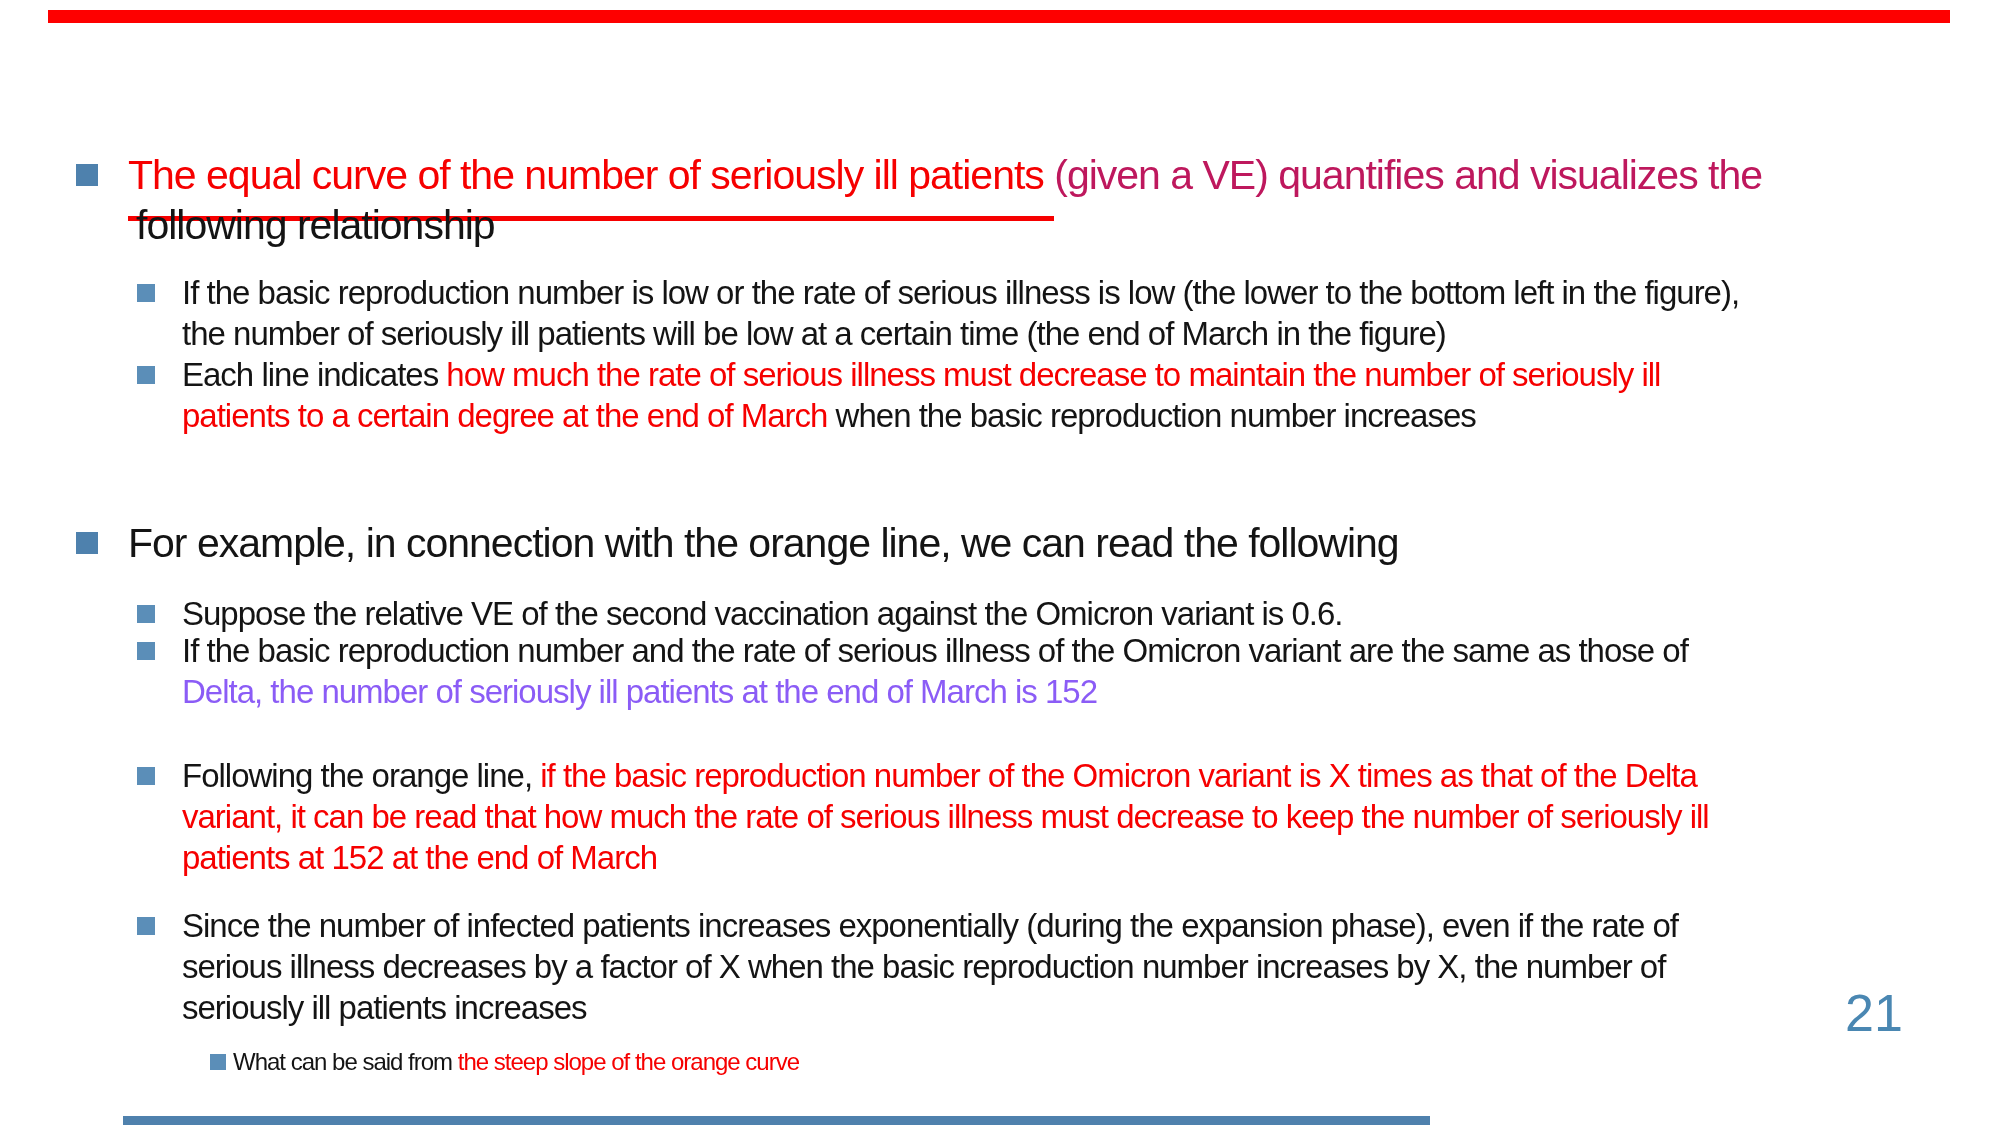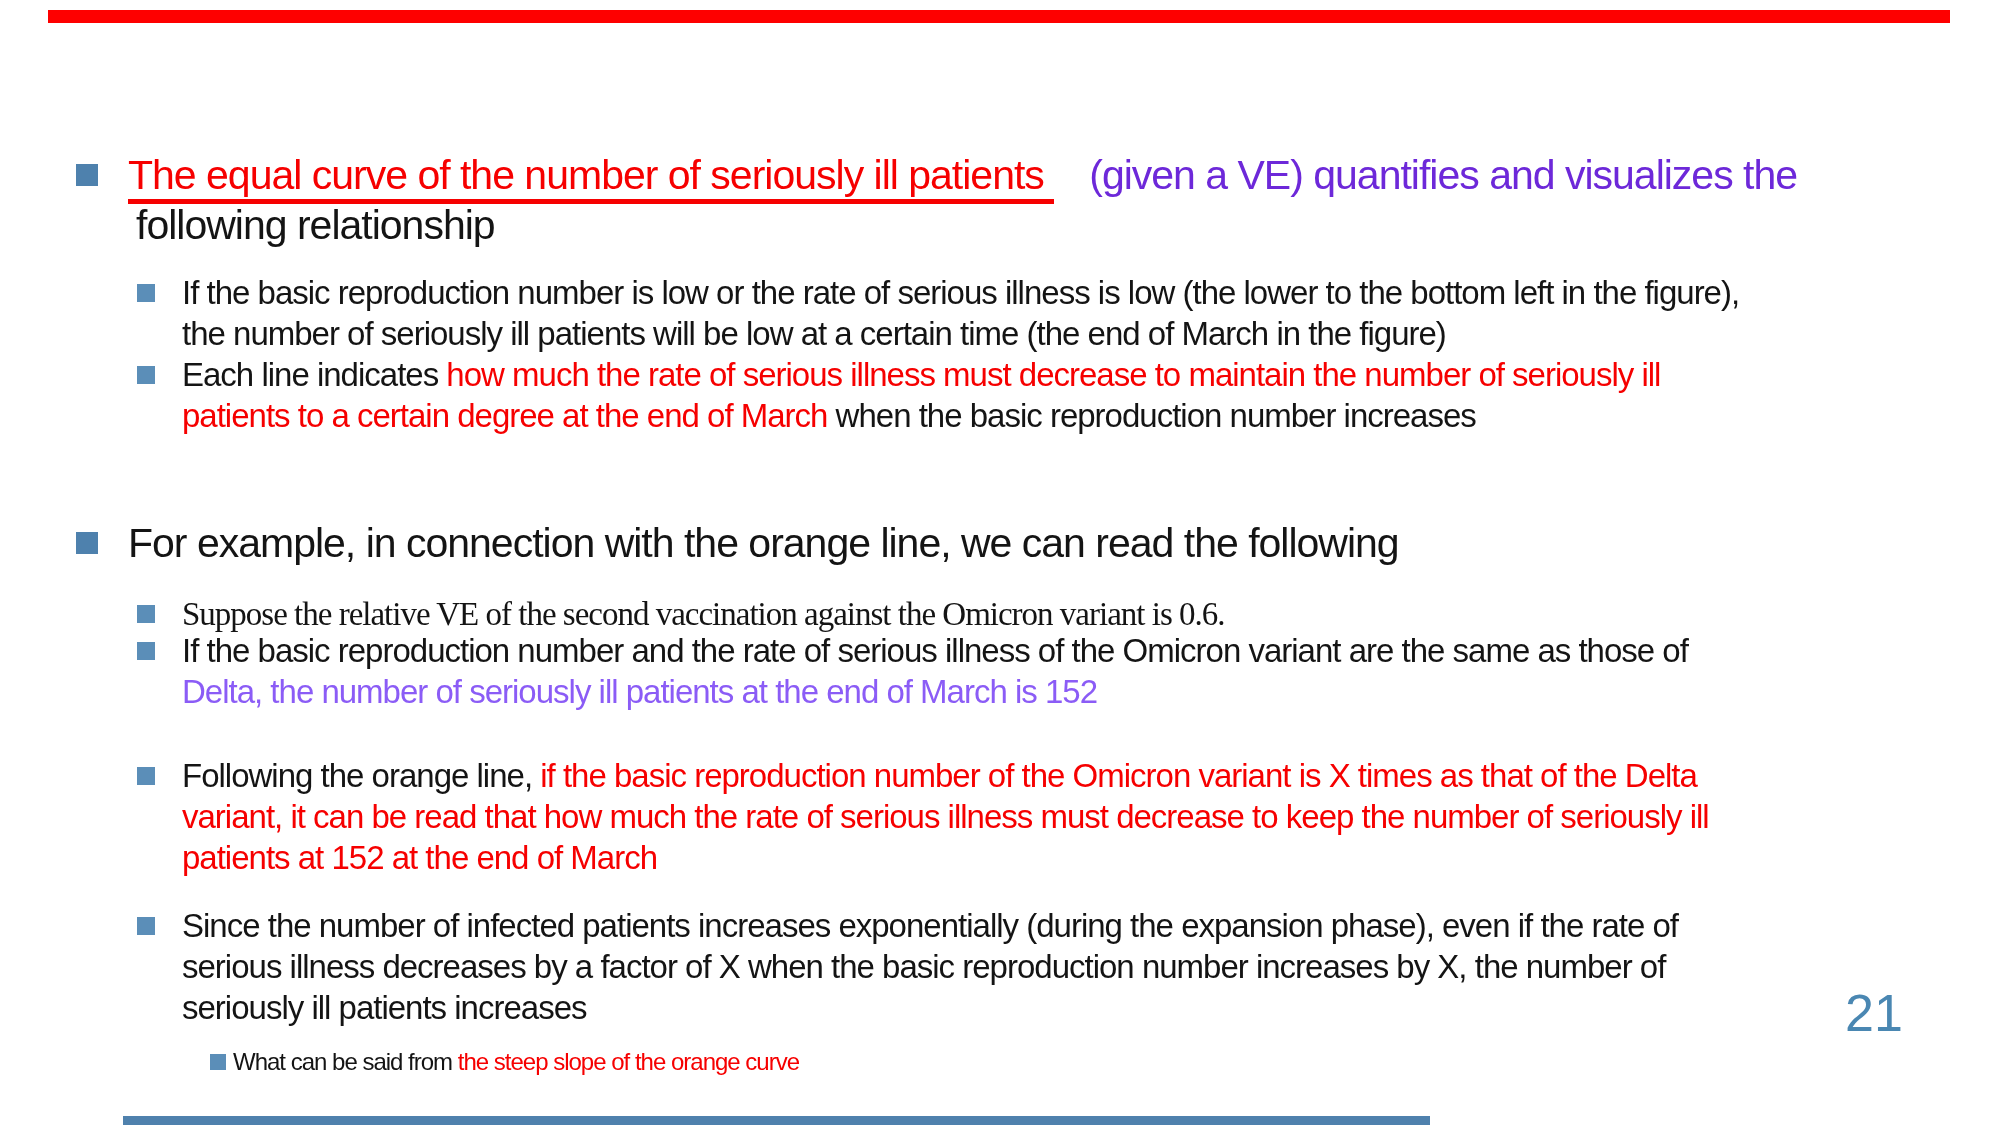--- a/index.html
+++ b/index.html
@@ -29,52 +29,52 @@
 
   .lvl3{font-size:24px;line-height:41px;letter-spacing:-1px;}
   .lvl3 .marker{left:210px;width:16px;height:16px;top:13px;}
   .lvl3 .text{margin-left:233px;}
 
   
   .p1{top:150px;} .p2{top:272px;} .p3{top:354px;}
   .p4{top:518px;} .p5{top:593px;} .p6{top:630px;}
   .p7{top:755px;} .p8{top:905px;} .p9{top:1041px;}
 
-  .seg-red-underline{border-bottom:5px solid;padding-bottom:1px;}
+  .seg-red-underline{border-bottom:5px solid;padding-bottom:18px;}
 
   #page-number{
     position:absolute;left:1845px;top:987px;
     font-size:52px;line-height:1;letter-spacing:0;
   }
 </style>
 </head>
 <body>
 
 <div id="top-bar" class="bar" style="background: rgb(254, 0, 0);"></div>
 
 <div id="slide-content">
     <div class="para lvl1 p1">
       <span class="marker" style="background: rgb(78, 129, 173);"></span>
-      <div class="text"><span class="seg-red-underline" style="color: rgb(246, 0, 0);">The equal curve of the number of seriously ill patients </span><span class="seg-black" style="color: #6d28d9; margin-left: 35px;">(given a VE) quantifies and visualizes the</span><br><span class="seg-black" style="color: rgb(20, 20, 20); margin-left: 8px;">following relationship</span></div>
+      <div class="text"><span class="seg-red-underline" style="color: rgb(246, 0, 0);">The equal curve of the number of seriously ill patients </span><span class="seg-black" style="color: #be185d;">(given a VE) quantifies and visualizes the</span><br><span class="seg-black" style="color: rgb(20, 20, 20); margin-left: 8px;">following relationship</span></div>
     </div>
     <div class="para lvl2 p2">
       <span class="marker" style="background: rgb(91, 142, 184);"></span>
       <div class="text"><span class="seg-black" style="color: rgb(20, 20, 20);">If the basic reproduction number is low or the rate of serious illness is low (the lower to the bottom left in the figure),</span><br><span class="seg-black" style="color: rgb(20, 20, 20);">the number of seriously ill patients will be low at a certain time (the end of March in the figure)</span></div>
     </div>
     <div class="para lvl2 p3">
       <span class="marker" style="background: rgb(91, 142, 184);"></span>
       <div class="text"><span class="seg-black" style="color: rgb(20, 20, 20);">Each line indicates </span><span class="seg-red" style="color: rgb(246, 0, 0);">how much the rate of serious illness must decrease to maintain the number of seriously ill</span><br><span class="seg-red" style="color: rgb(246, 0, 0);">patients to a certain degree at the end of March </span><span class="seg-black" style="color: rgb(20, 20, 20);">when the basic reproduction number increases</span></div>
     </div>
     <div class="para lvl1 p4">
       <span class="marker" style="background: rgb(78, 129, 173);"></span>
       <div class="text"><span class="seg-black" style="color: rgb(20, 20, 20);">For example, in connection with the orange line, we can read the following</span></div>
     </div>
     <div class="para lvl2 p5">
       <span class="marker" style="background: rgb(91, 142, 184);"></span>
-      <div class="text"><span class="seg-black" style="color: rgb(20, 20, 20); font-family: Liberation Serif, serif;">Suppose the relative VE of the second vaccination against the Omicron variant is 0.6.</span></div>
+      <div class="text"><span class="seg-black" style="color: rgb(20, 20, 20);">Suppose the relative VE of the second vaccination against the Omicron variant is 0.6.</span></div>
     </div>
     <div class="para lvl2 p6">
       <span class="marker" style="background: rgb(91, 142, 184);"></span>
       <div class="text"><span class="seg-black" style="color: rgb(20, 20, 20);">If the basic reproduction number and the rate of serious illness of the Omicron variant are the same as those of</span><br><span class="seg-black" style="color: #8b5cf6; text-align: right;">Delta, the number of seriously ill patients at the end of March is 152</span></div>
     </div>
     <div class="para lvl2 p7">
       <span class="marker" style="background: rgb(91, 142, 184);"></span>
       <div class="text"><span class="seg-black" style="color: rgb(20, 20, 20);">Following the orange line, </span><span class="seg-red" style="color: rgb(246, 0, 0);">if the basic reproduction number of the Omicron variant is X times as that of the Delta</span><br><span class="seg-red" style="color: rgb(246, 0, 0);">variant, it can be read that how much the rate of serious illness must decrease to keep the number of seriously ill</span><br><span class="seg-red" style="color: rgb(246, 0, 0);">patients at 152 at the end of March</span></div>
     </div>
     <div class="para lvl2 p8">

